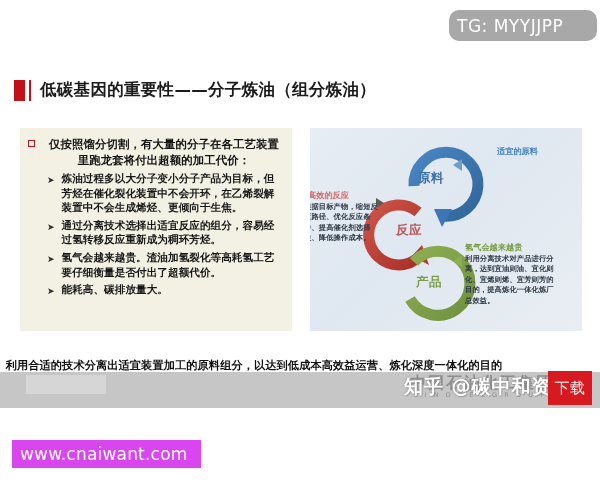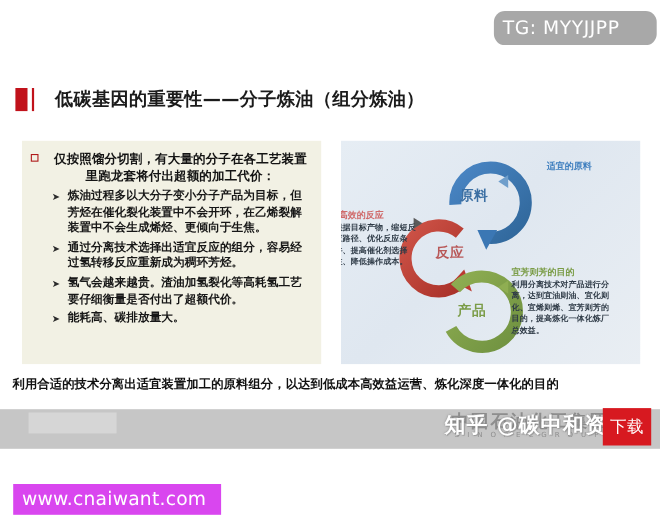--- a/index.html
+++ b/index.html
@@ -59,21 +59,21 @@
     flex: 0 0 auto;
   }
   .title-bar {
     width: 2px;
     height: 21px;
     background: #c1121b;
     margin-left: 4px;
     flex: 0 0 auto;
   }
   .title-text {
-    margin-left: 19px;
+    margin-left: 9px;
     font-size: 16.5px;
     font-weight: bold;
     color: #1b1b1b;
     letter-spacing: 0.3px;
     white-space: nowrap;
   }
 
   
   .body-area {
     position: absolute;
@@ -200,24 +200,24 @@
     font-weight: bold;
     letter-spacing: 0.5px;
   }
   .lbl-feed { left: 108px; top: 42px; color: #3b6fa3; }
   .lbl-reac { left: 86px; top: 94px; color: #b85858; }
   .lbl-prod { left: 106px; top: 146px; color: #7b9c48; }
 
   
   .caption {
     position: absolute;
-    top: 292px;
+    top: 308px;
     left: 0;
     width: 508px;
-    text-align: right;
+    text-align: center;
     font-size: 11.2px;
     font-weight: bold;
     color: #111111;
     letter-spacing: 0.1px;
   }
 
   
   .grey-band {
     position: absolute;
     top: 372px;
@@ -393,21 +393,21 @@
 
       <div class="ring-label lbl-feed">原料</div>
       <div class="ring-label lbl-reac">反应</div>
       <div class="ring-label lbl-prod">产品</div>
 
       <div class="anno anno-blue">
         <div class="anno-title">适宜的原料</div>
       </div>
 
       <div class="anno anno-green">
-        <div class="anno-title">宜芳则芳的目的</div>
+        <div class="anno-title">氢气会越来越贵</div>
         <div class="anno-body">利用分离技术对产品进行分离，达到宜油则油、宜化则化、宜烯则烯、宜芳则芳的目的，提高炼化一体化炼厂总效益。</div>
       </div>
 
       <div class="anno anno-red">
         <div class="anno-title">高效的反应</div>
         <div class="anno-body">根据目标产物，缩短反应路径、优化反应条件、提高催化剂选择性、降低操作成本。</div>
       </div>
 
     </div>
   </div>

